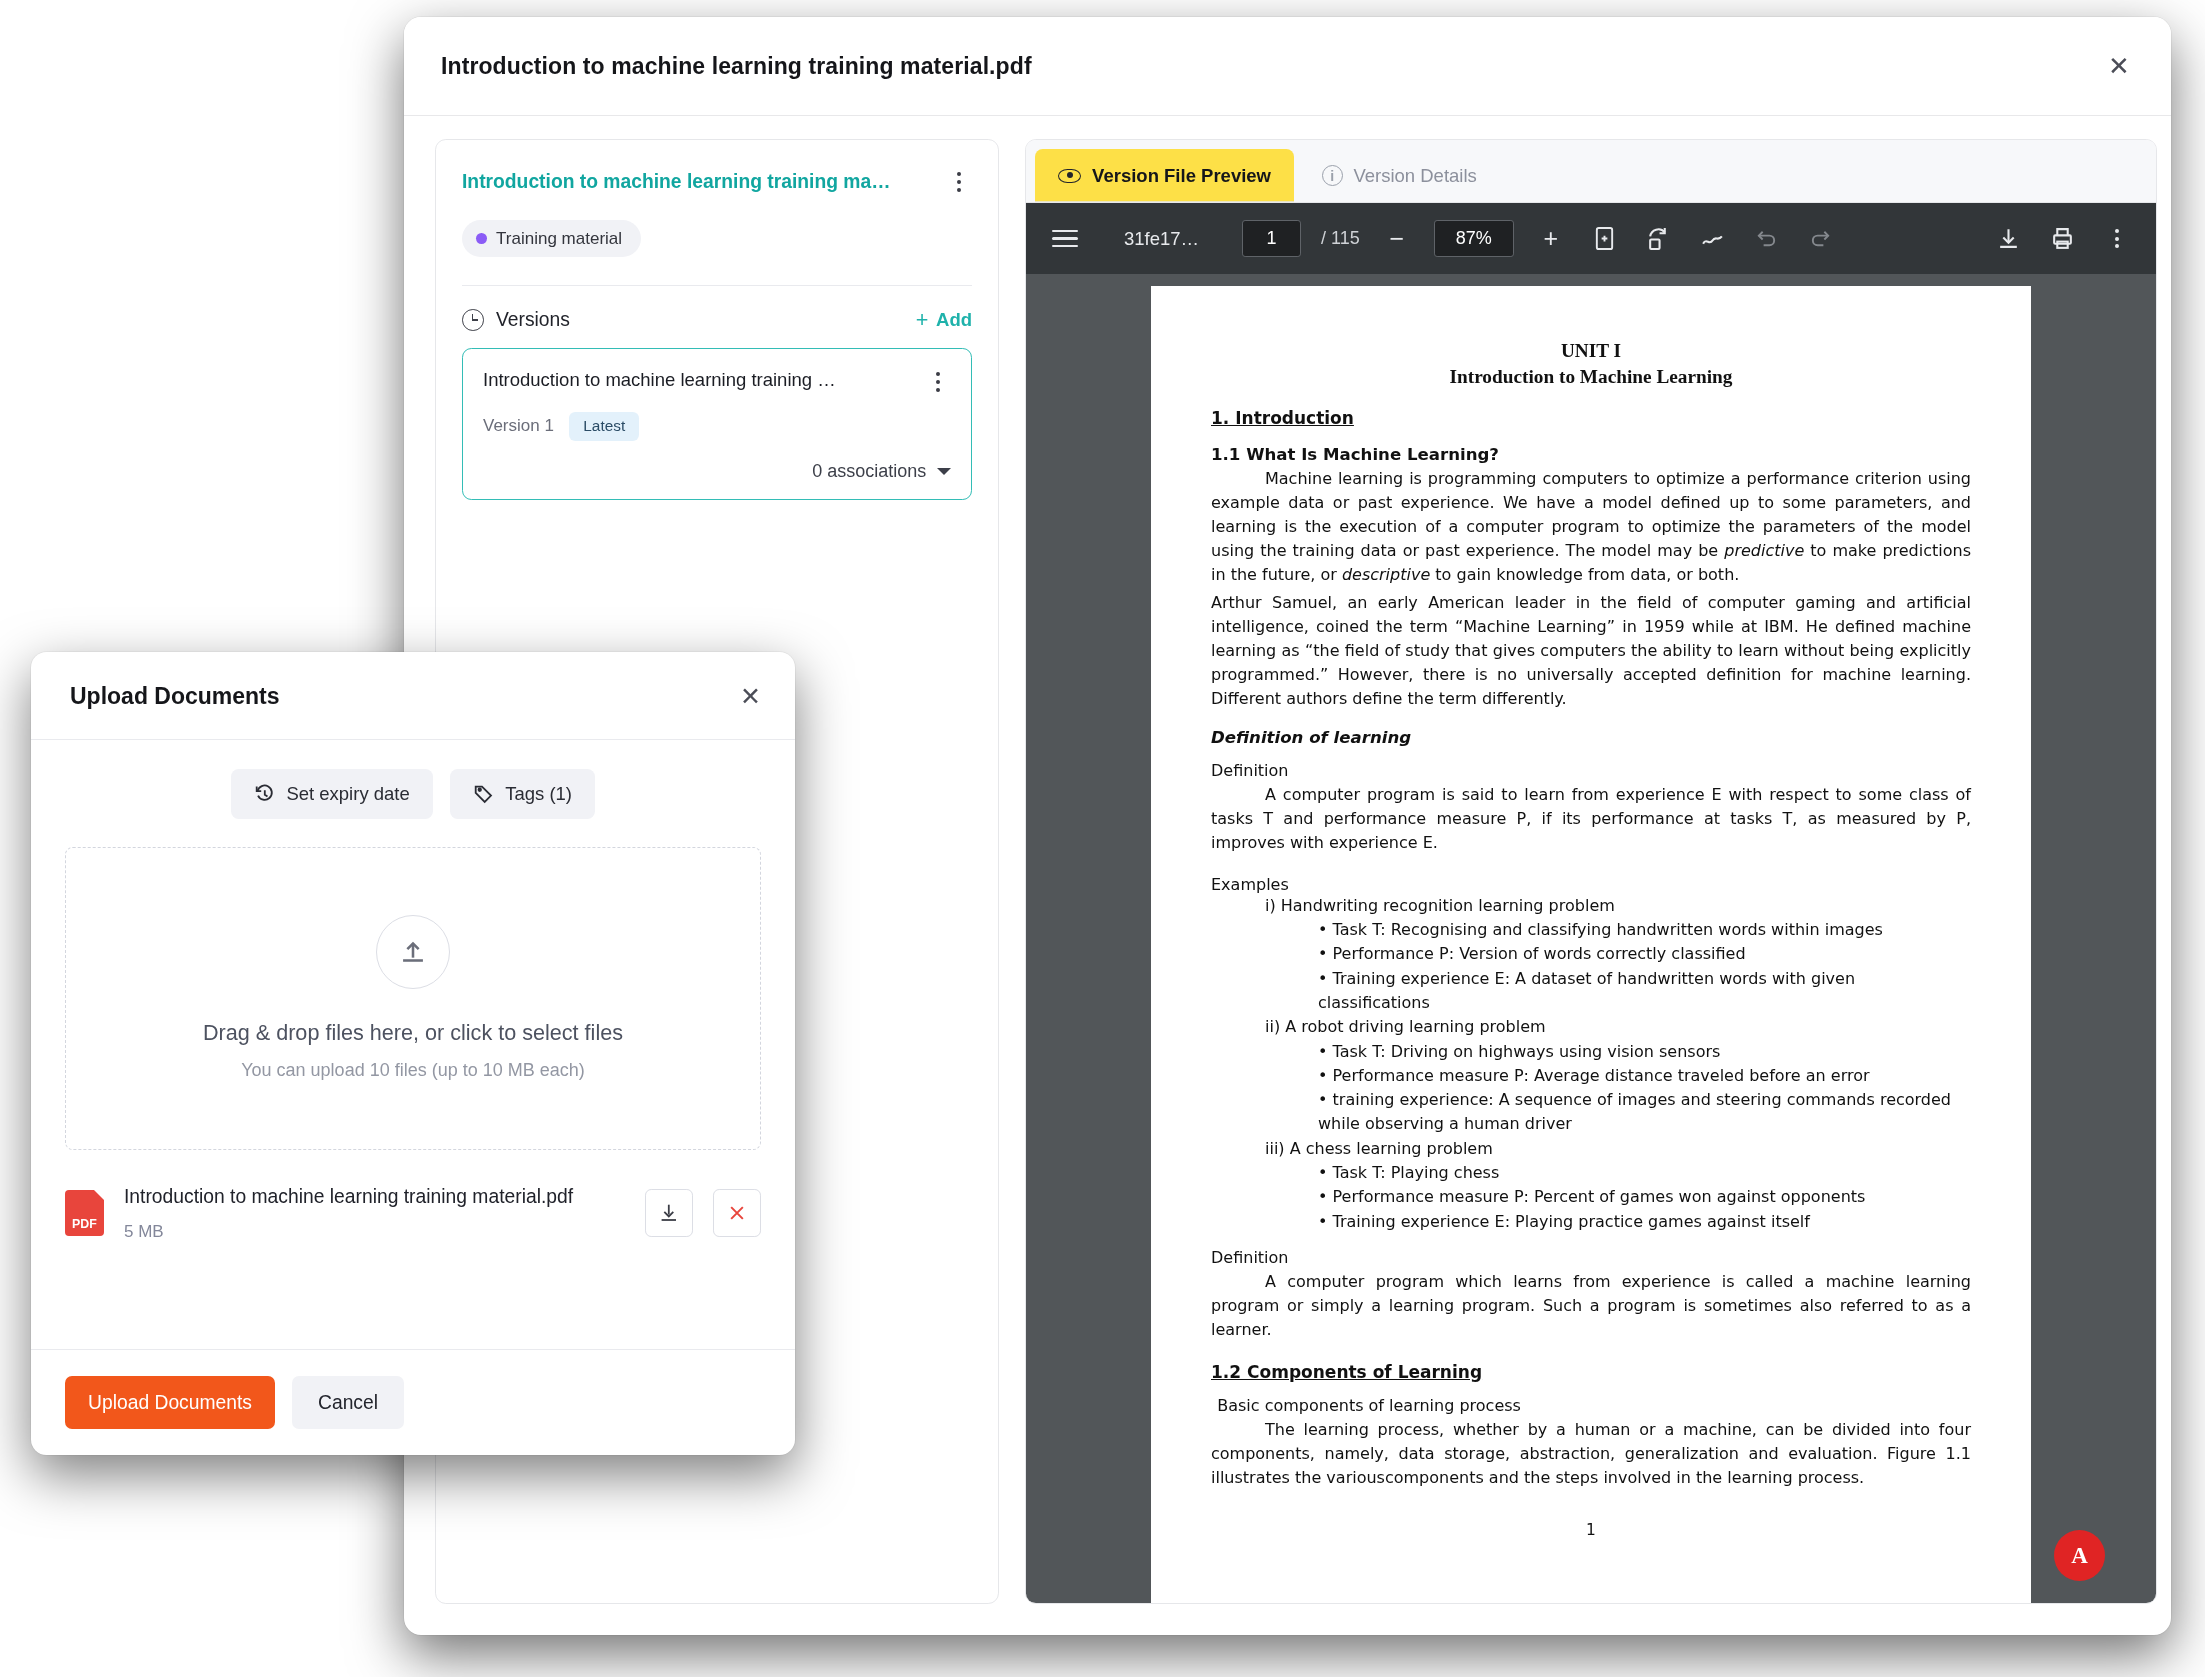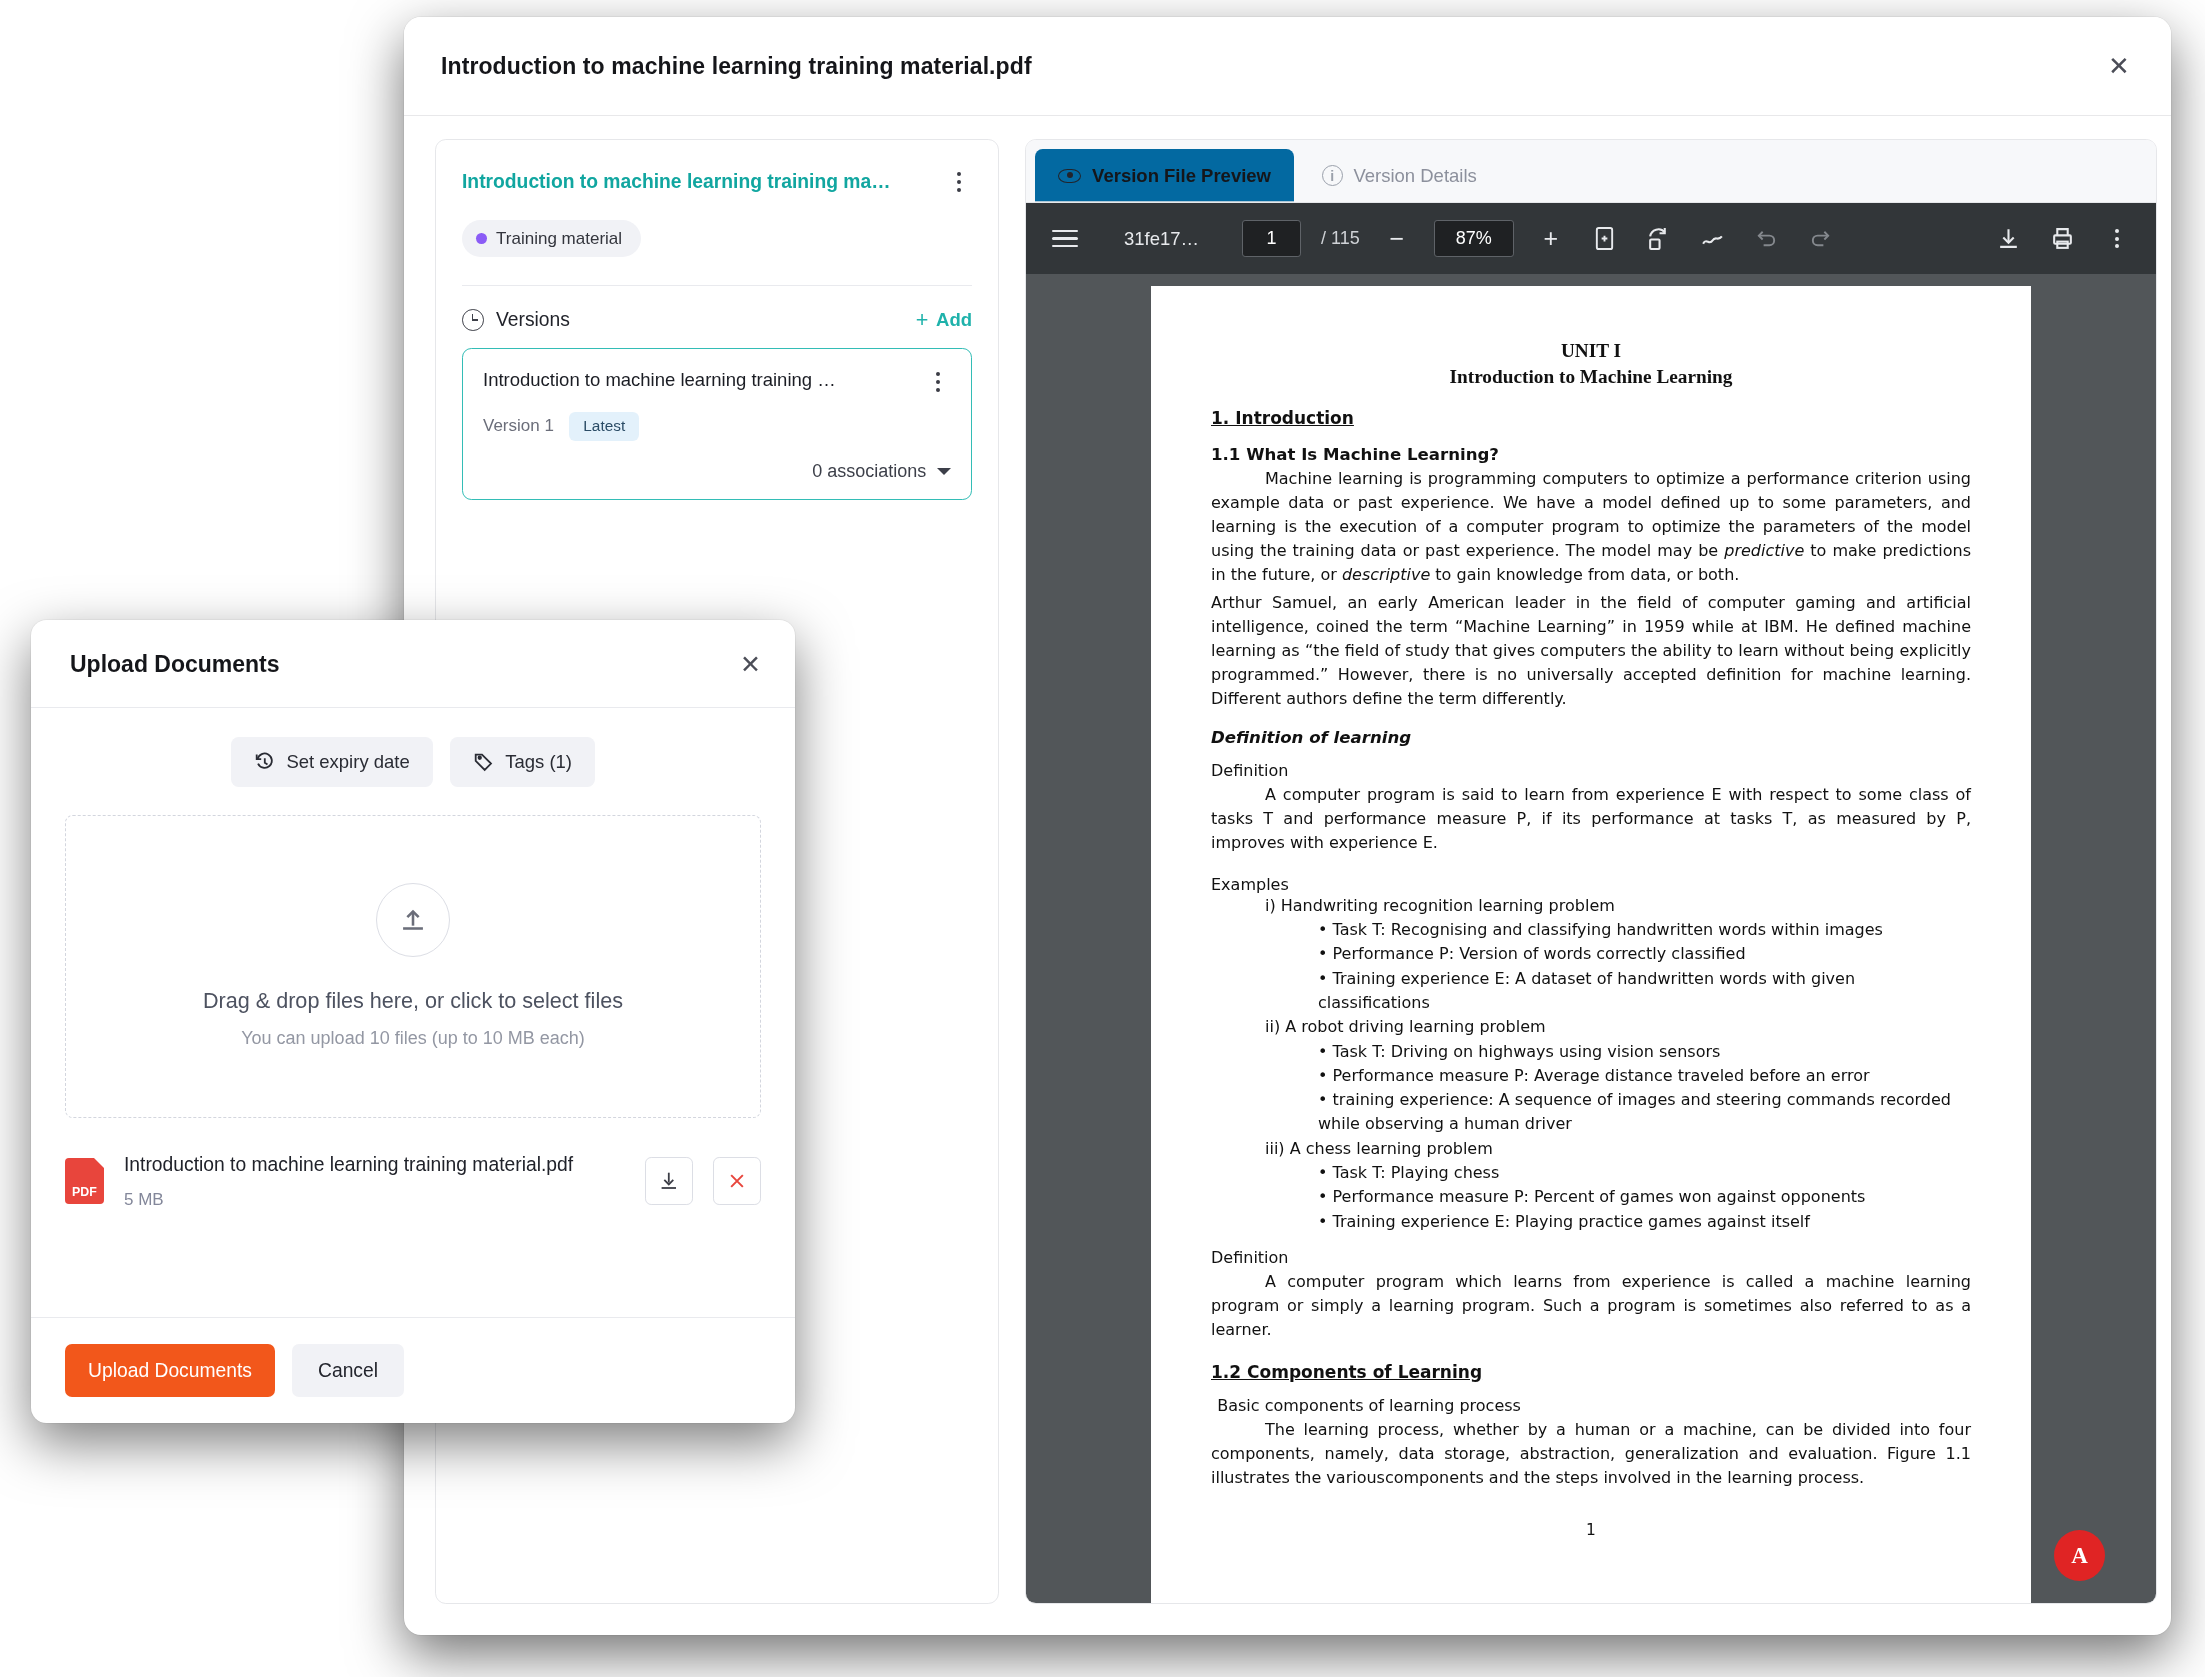--- a/index.html
+++ b/index.html
@@ -101,21 +101,21 @@
   
   .right-panel {
     flex:1; border:0.8px solid #e6e7ea; border-radius:10.8px; overflow:hidden;
     display:flex; flex-direction:column; background:#fff;
   }
   .tabs { display:flex; background:#f7f8fa; border-bottom:0.8px solid #e6e7ea; padding: 9.3px 9.3px 0 9.3px; gap: 4.6px;}
   .tab {
     display:flex; align-items:center; gap:10.8px;
     padding: 15.4px 23px; font-size:18.5px; border-radius:7.7px 7.7px 0 0; cursor:pointer;
   }
-  .tab.active { background:#0369a1; color:#15161a; font-weight:600; box-shadow: 0 -0.8px 0 #e6e7ea inset;}
+  .tab.active { background:#fde047; color:#15161a; font-weight:600; box-shadow: 0 -0.8px 0 #e6e7ea inset;}
   .tab.inactive { color:#8c909c; }
   .eye {
     width:23px;height:14px;border:1.9px solid #22242b;border-radius:50% 50% 50% 50%/60% 60% 60% 60%;
     position:relative; display:block;
   }
   .eye:after{content:"";position:absolute;left:7.3px;top:2.3px;width:6.2px;height:6.2px;border-radius:50%;background:#22242b;}
   .info-c {
     width:21px;height:21px;border:1.9px solid #9aa0ab;border-radius:50%;
     display:flex;align-items:center;justify-content:center;font-size:14px;color:#9aa0ab;font-weight:700;
   }
@@ -166,21 +166,21 @@
   .pg-num { text-align:center; font-size:15.4px; margin-top: 31px; color:#111;}
   .pdf-logo {
     position:absolute; right: -74px; bottom: 21.6px;
     width:51px;height:51px;border-radius:50%;background:#e02424;
     display:flex;align-items:center;justify-content:center;color:#fff;font-size:23px;font-weight:700;
     font-family:"Liberation Serif", serif;
   }
 
   
   .upload-dialog {
-    position:absolute; left: 31px; top: 620px;
+    position:absolute; left: 31px; top: 652px;
     width: 764px; height: 803px;
     background:#fff; border-radius: 15.4px;
     box-shadow: 0 0 0 0.8px rgba(0,0,0,0.05), 0 20px 54px rgba(0,0,0,0.5);
     overflow:hidden; display:flex; flex-direction:column;
   }
   .ud-head { display:flex; align-items:center; padding: 31px 34px 0 39px; }
   .ud-title { flex:1; font-size:23px; font-weight:600; color:#15161a;}
   .ud-x { font-size:25px; color:#4b4d57; cursor:pointer; line-height:1; font-weight:300;}
   .ud-sep { height:0.8px; background:#e9eaee; margin-top: 29px;}
   .ud-actions { display:flex; justify-content:center; gap: 17px; padding: 29px 0 0 0;}

